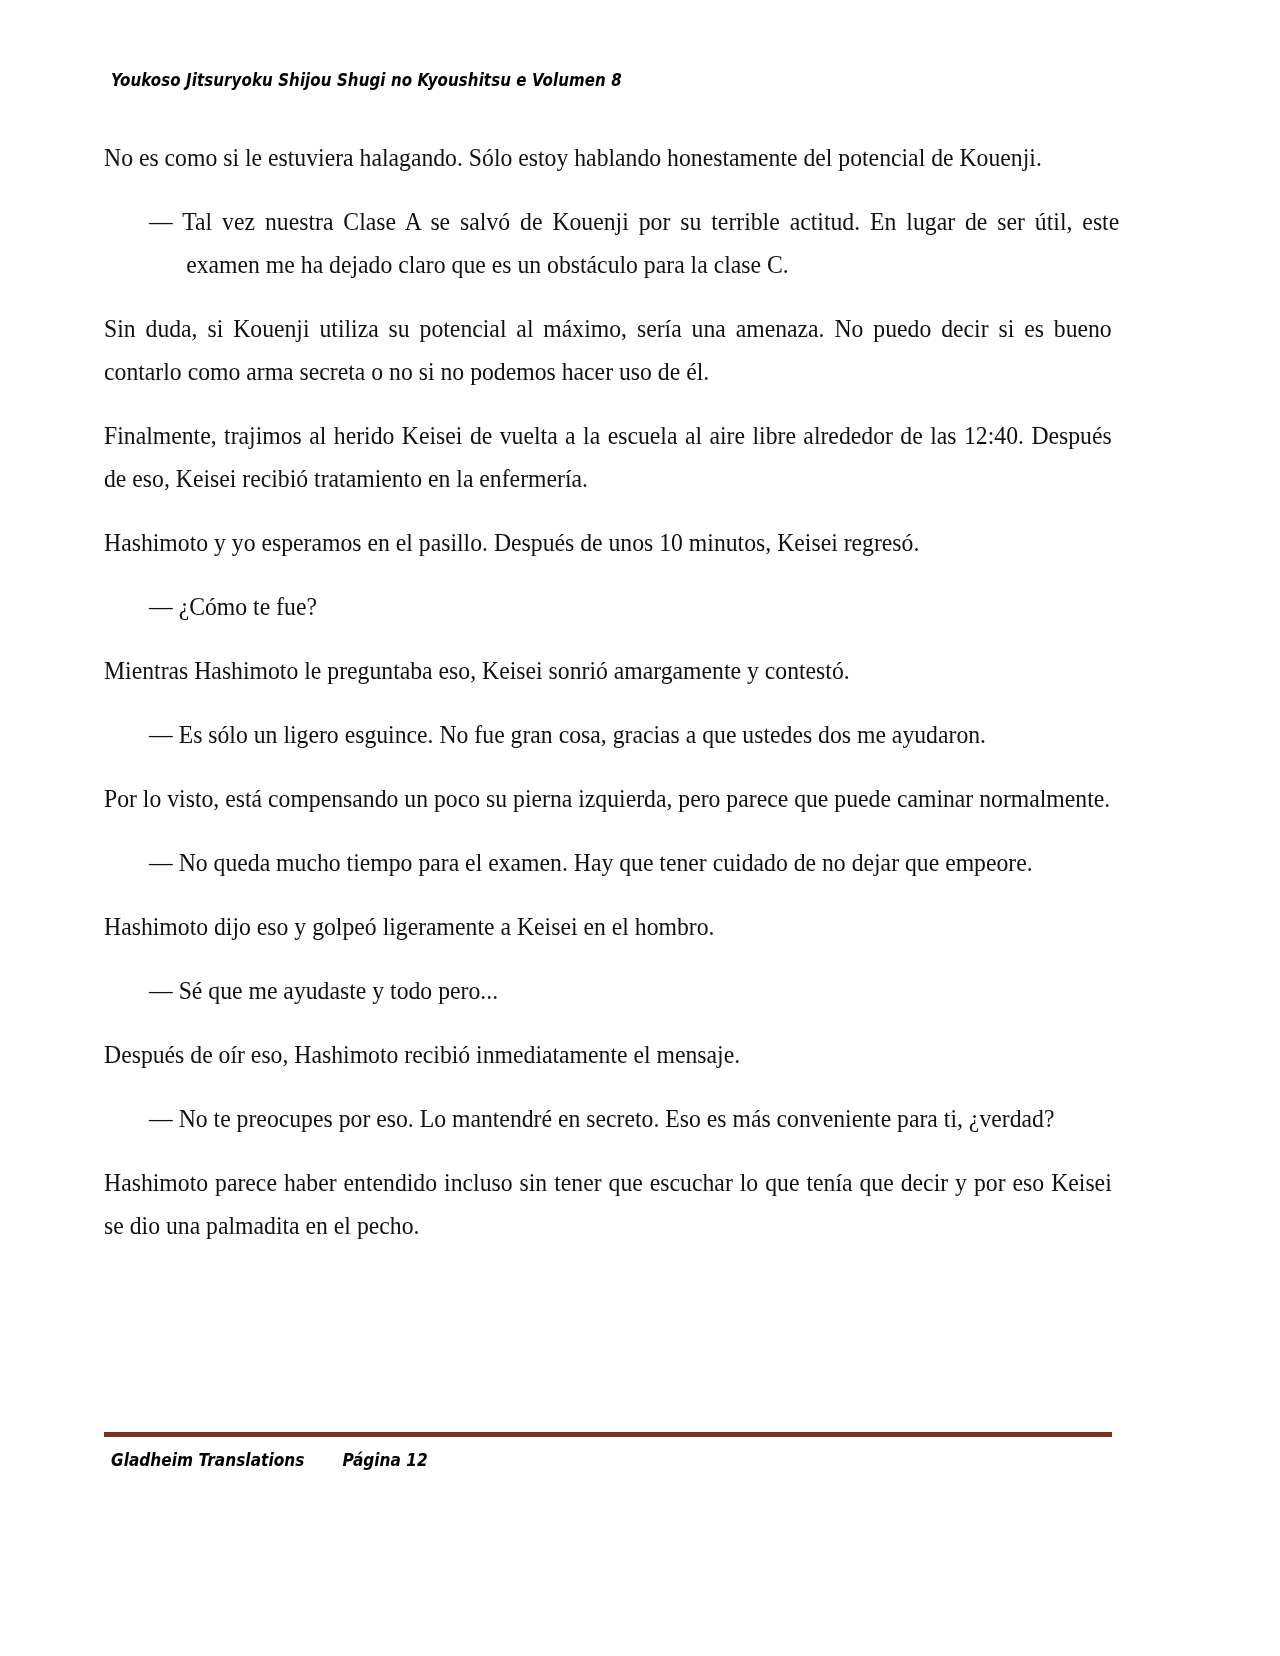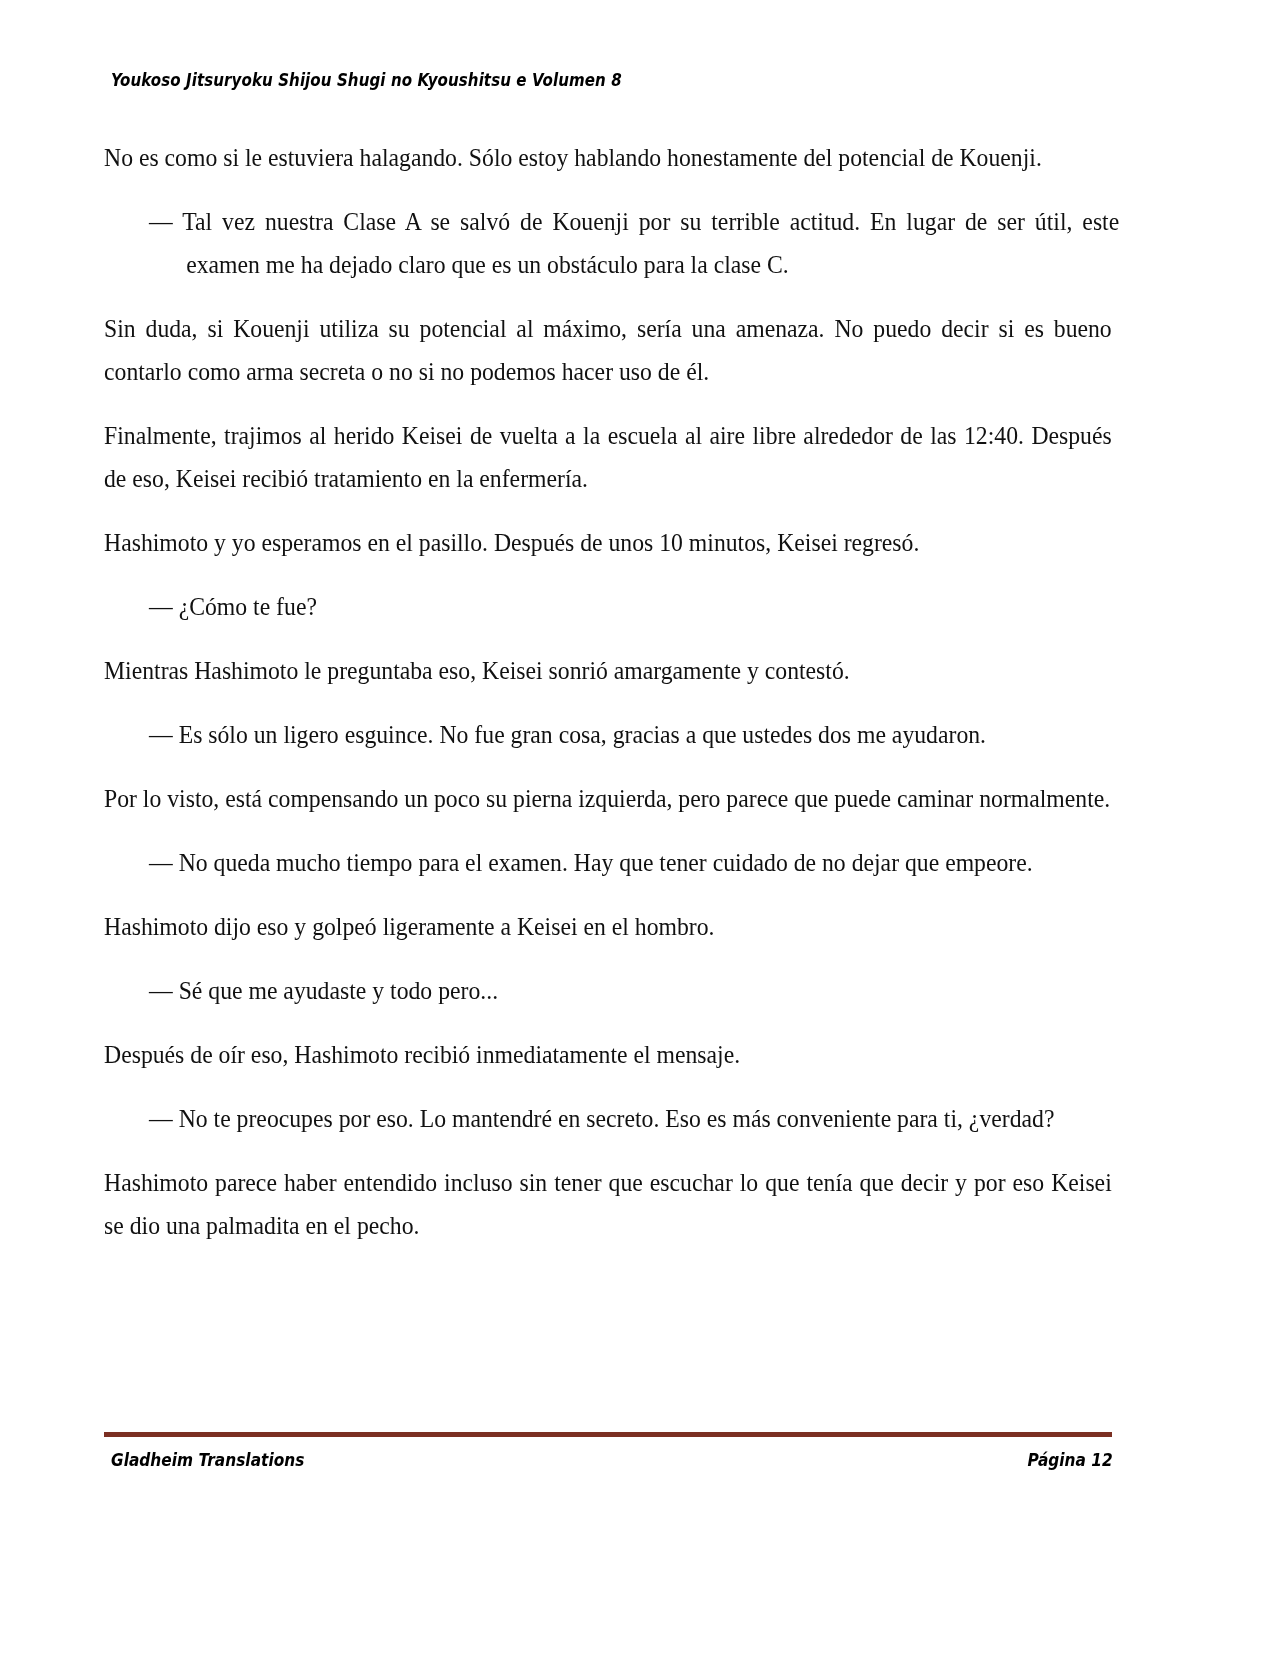--- a/index.html
+++ b/index.html
@@ -96,21 +96,20 @@
     width: 100%;
     height: 1px;
     background: #7b2f22;
   }
   .footer {
     position: absolute;
     left: 111px;
     top: 1450px;
     width: 1002px;
     display: flex;
-    justify-content: space-between;
     align-items: baseline;
   }
   .footer-left, .footer-right {
     font-family: "DejaVu Sans", sans-serif;
     font-weight: bold;
     font-style: italic;
     font-size: 17.5px;
     transform: scaleX(0.88);
     white-space: nowrap;
     color: #000000;

